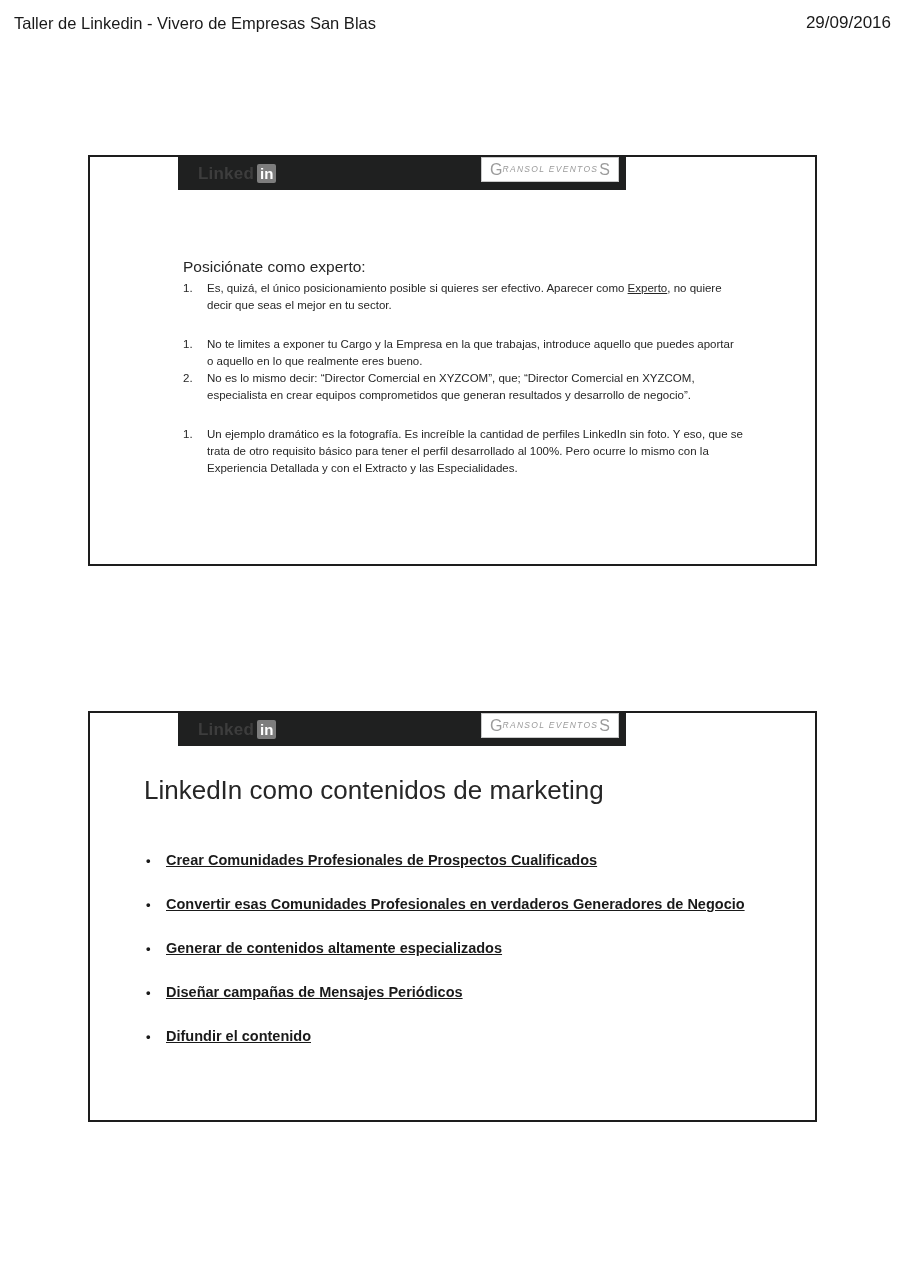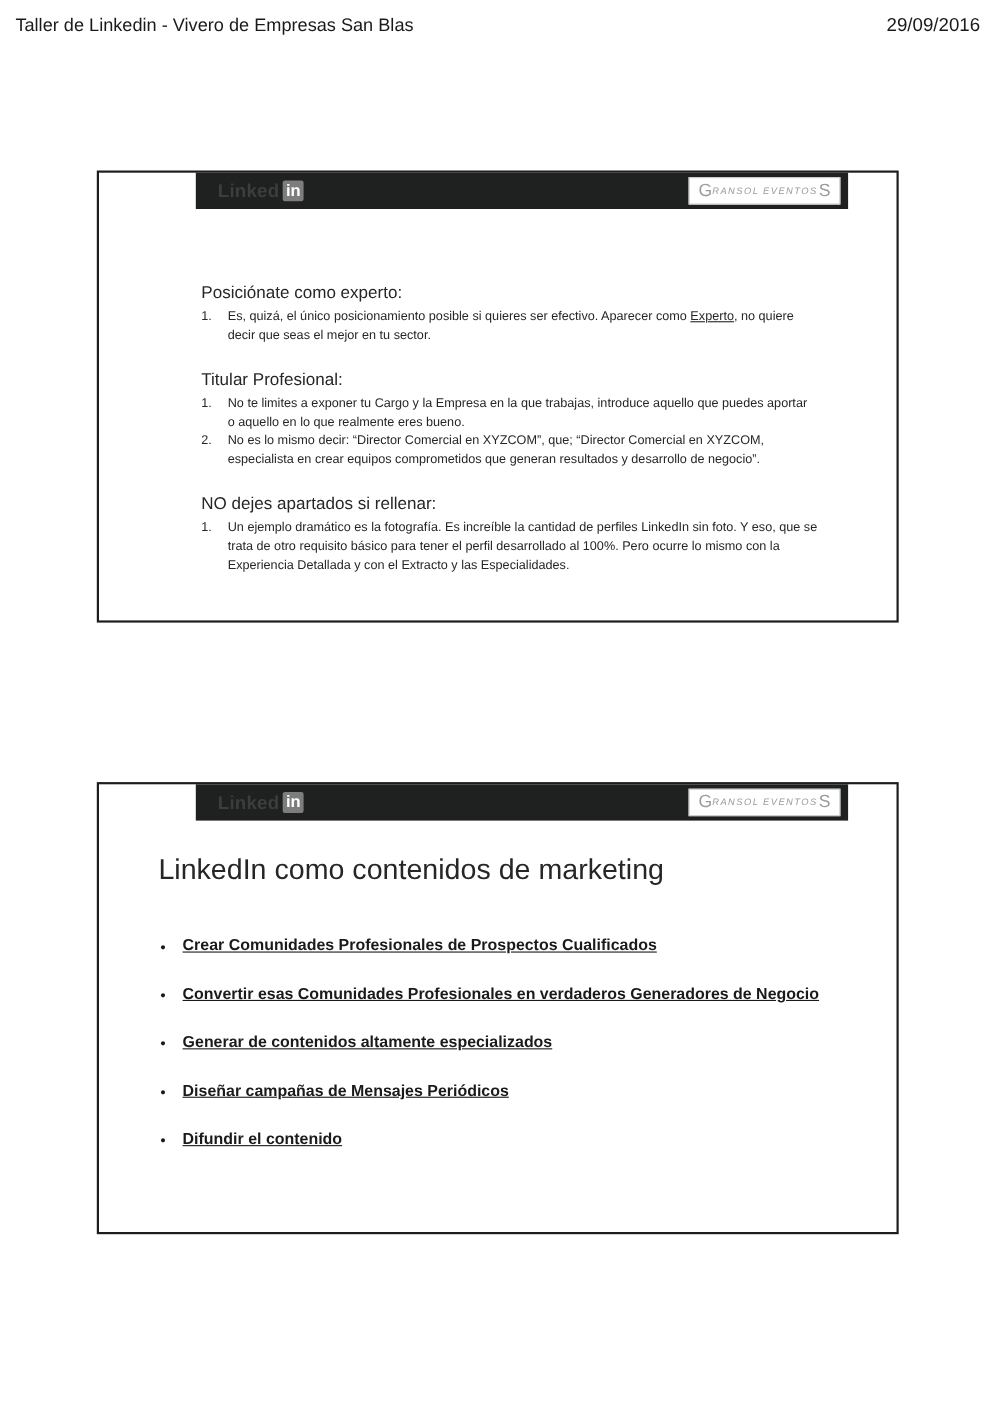--- a/index.html
+++ b/index.html
@@ -27,23 +27,23 @@
   
   .slide {
     position: absolute; left: 88px; width: 729px; height: 411px;
     border: 2px solid #1d1d1d; background: #fff;
   }
   .slide-1 { top: 155px; }
   .slide-2 { top: 711px; }
 
   
   .slide-bar {
-    position: absolute; top: 0; left: 88px; width: 593px; height: 33px;
+    position: absolute; top: 0; left: 88px; width: 448px; height: 33px;
     background: #1f2020;
-    display: flex; align-items: center; justify-content: space-between;
+    display: flex; justify-content: space-between;
     padding: 0 7px 0 20px;
   }
   .li-logo { display: flex; align-items: center; }
   .li-word { color: #3d3d3d; font-weight: bold; font-size: 17px; letter-spacing: 0.2px; }
   .li-badge {
     display: inline-block; margin-left: 3px;
     background: #7d7d7d; color: #ffffff;
     font-weight: bold; font-size: 15px; line-height: 19px;
     padding: 0 3px; border-radius: 2px;
   }
@@ -113,33 +113,31 @@
 
     <div class="sec">
       <h3 class="sec-heading">Posiciónate como experto:</h3>
       <div class="num-item">
         <span class="num">1.</span>
         <span class="itext"><span>Es, quizá, el único posicionamiento posible si quieres ser efectivo. Aparecer como </span><span class="u">Experto</span><span>, no quiere decir que seas el mejor en tu sector.</span></span>
       </div>
     </div>
 
     <div class="sec">
-      <h3 class="sec-heading">Titular Profesional:</h3>
       <div class="num-item">
         <span class="num">1.</span>
         <span class="itext">No te limites a exponer tu Cargo y la Empresa en la que trabajas, introduce aquello que puedes aportar o aquello en lo que realmente eres bueno.</span>
       </div>
       <div class="num-item">
         <span class="num">2.</span>
         <span class="itext">No es lo mismo decir: “Director Comercial en XYZCOM”, que; “Director Comercial en XYZCOM, especialista en crear equipos comprometidos que generan resultados y desarrollo de negocio”.</span>
       </div>
     </div>
 
     <div class="sec">
-      <h3 class="sec-heading">NO dejes apartados si rellenar:</h3>
       <div class="num-item">
         <span class="num">1.</span>
         <span class="itext">Un ejemplo dramático es la fotografía. Es increíble la cantidad de perfiles LinkedIn sin foto. Y eso, que se trata de otro requisito básico para tener el perfil desarrollado al 100%. Pero ocurre lo mismo con la Experiencia Detallada y con el Extracto y las Especialidades.</span>
       </div>
     </div>
 
   </div>
 </section>
 
 <section class="slide slide-2">

